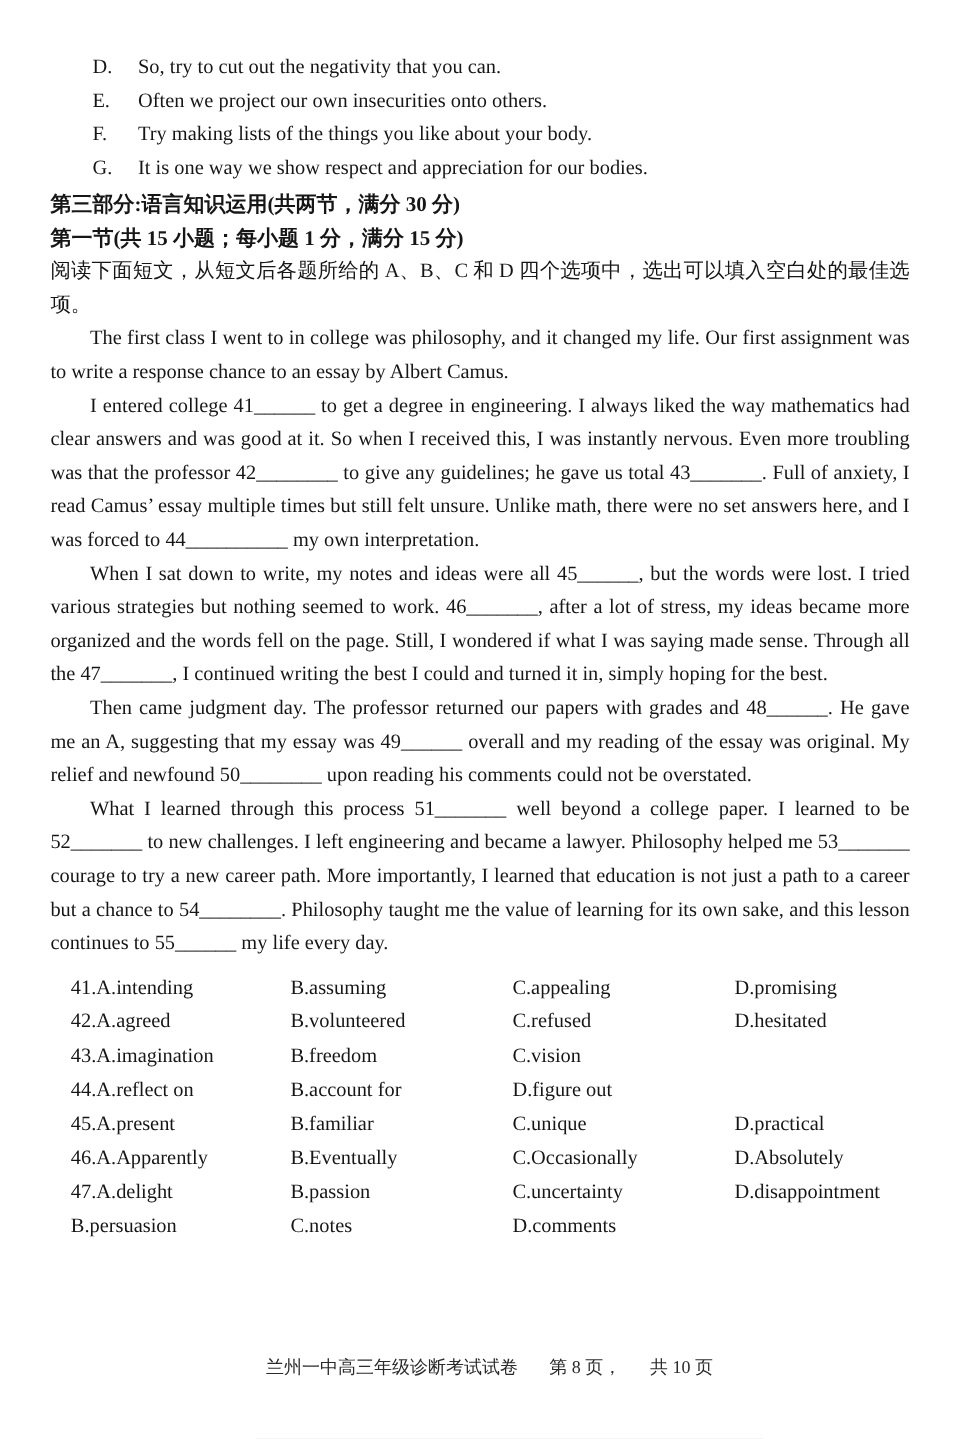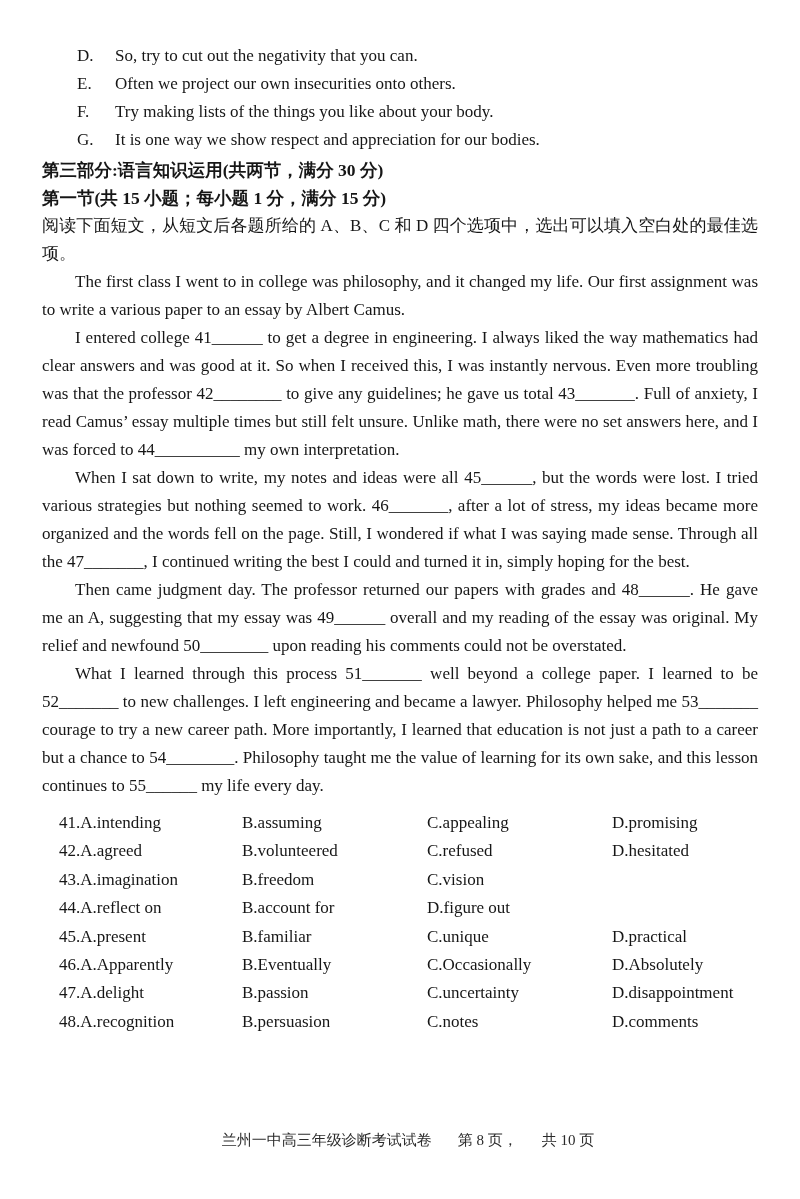--- a/index.html
+++ b/index.html
@@ -86,21 +86,21 @@
         <span class="hint-label">G.</span>
         <span class="hint-text">It is one way we show respect and appreciation for our bodies.</span>
       </div>
     </div>
 
     <div class="part-heading">第三部分:语言知识运用(共两节，满分 30 分)</div>
     <div class="sec-heading">第一节(共 15 小题；每小题 1 分，满分 15 分)</div>
     <p class="instruction">阅读下面短文，从短文后各题所给的 A、B、C 和 D 四个选项中，选出可以填入空白处的最佳选项。</p>
 
     <div class="passage">
-      <p>The first class I went to in college was philosophy, and it changed my life. Our first assignment was to write a various paper to an essay by Albert Camus.</p>
+      <p>The first class I went to in college was philosophy, and it changed my life. Our first assignment was to write a response chance to an essay by Albert Camus.</p>
       <p>I entered college 41______ to get a degree in engineering. I always liked the way mathematics had clear answers and was good at it. So when I received this, I was instantly nervous. Even more troubling was that the professor 42________ to give any guidelines; he gave us total  43_______. Full of anxiety, I read Camus’ essay multiple times but still felt unsure. Unlike math, there were no set answers here, and I was forced to  44__________ my own interpretation.</p>
       <p>When I sat down to write, my notes and ideas were all 45______, but the words were lost. I tried various strategies but nothing seemed to work. 46_______, after a lot of stress, my ideas became more organized and the words fell on the page. Still, I wondered if what I was saying made sense. Through all the  47_______, I continued writing the best I could and turned it in, simply hoping for the best.</p>
       <p>Then came judgment day. The professor returned our papers with grades and 48______. He gave me an A, suggesting that my essay was 49______ overall and my reading of the essay was original. My relief and newfound 50________  upon reading his comments could not be overstated.</p>
       <p>What I learned through this process 51_______ well beyond a college paper. I learned to be 52_______ to new challenges. I left engineering and became a lawyer. Philosophy helped me 53_______ courage to try a new career path. More importantly, I learned that education is not just a path to a career but a chance to 54________. Philosophy taught me the value of learning for its own sake, and this lesson continues to 55______ my life every day.</p>
     </div>
 
     <div class="options-grid">
       <div class="opt-row">
         <span class="opt-cell">41.A.intending</span>
         <span class="opt-cell">B.assuming</span>
@@ -135,21 +135,20 @@
         <span class="opt-cell">C.Occasionally</span>
         <span class="opt-cell">D.Absolutely</span>
       </div>
       <div class="opt-row">
         <span class="opt-cell">47.A.delight</span>
         <span class="opt-cell">B.passion</span>
         <span class="opt-cell">C.uncertainty</span>
         <span class="opt-cell">D.disappointment</span>
       </div>
       <div class="opt-row">
-        <span class="opt-cell">48.A.recognition</span>
         <span class="opt-cell">B.persuasion</span>
         <span class="opt-cell">C.notes</span>
         <span class="opt-cell">D.comments</span>
       </div>
     </div>
 
   </div>
 
   <div class="footer">
     <span>兰州一中高三年级诊断考试试卷</span>

